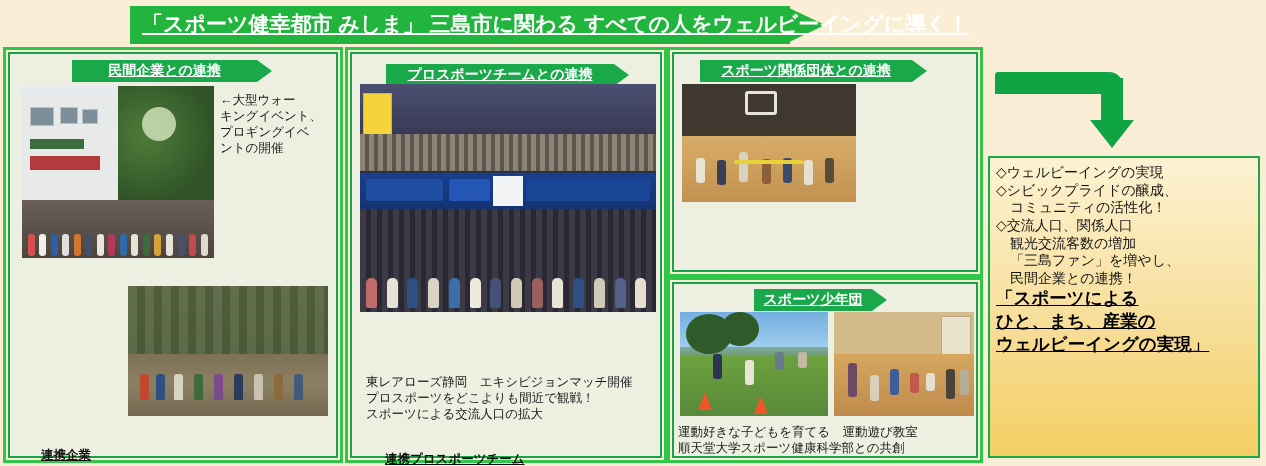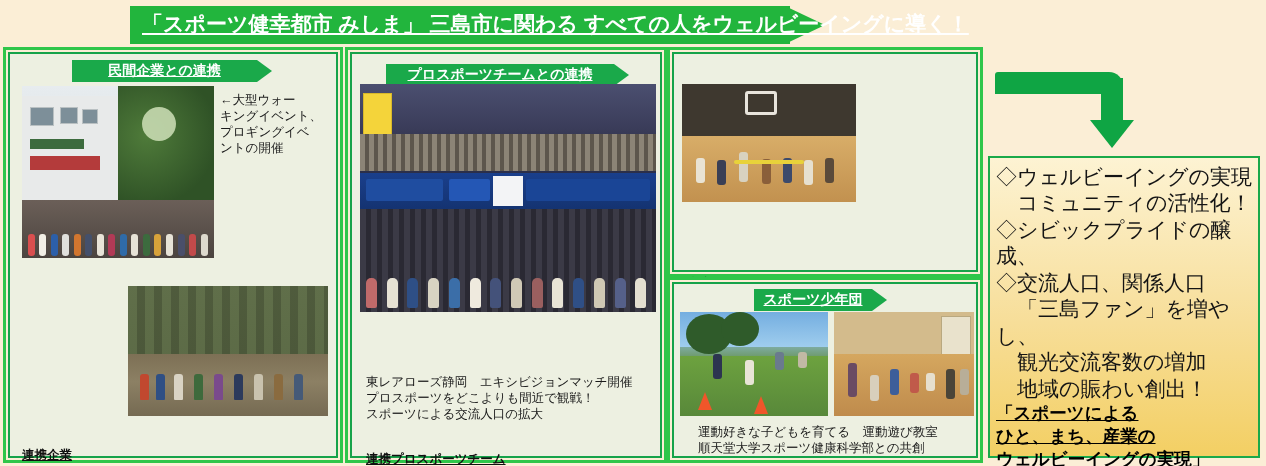--- a/index.html
+++ b/index.html
@@ -51,21 +51,21 @@
   }
   .tag .tagpoint{
     position:absolute;right:-15px;top:0;width:0;height:0;
     border-top:11px solid transparent;
     border-bottom:11px solid transparent;
     border-left:15px solid #1aa94a;
   }
 
   .cap{position:absolute;font-size:12.5px;line-height:1.28;color:#1a1a1a;white-space:pre-line;}
   .list{position:absolute;font-size:12.5px;line-height:1.32;color:#111;white-space:pre-line;font-weight:bold;}
-  .list .hd{text-decoration:underline;display:block;}
+  .list .hd{text-decoration:underline;display:block;margin-left:19px;}
 
   
   .photo{position:absolute;overflow:hidden;background:#888;}
   .photo i{position:absolute;display:block;}
 
   
   .p1{background:linear-gradient(180deg,#cfd6d9 0%,#d9dde0 40%,#b8bcbd 55%,#8c9196 100%);}
   .p1 .sky{position:absolute;inset:0;background:
       linear-gradient(180deg,#e7ecef 0%,#dfe4e7 34%,#c9ccce 46%,#a9a49c 60%,#8e8a86 100%);}
   .p1 .bldg{position:absolute;left:0;top:6%;width:52%;height:62%;background:#e8eaea;border-right:2px solid #c4c7c6;}
@@ -134,21 +134,21 @@
   #arrow .v{position:absolute;left:106px;top:6px;width:22px;height:46px;background:#0fa544;}
   #arrow .tip{position:absolute;left:95px;top:48px;width:0;height:0;
      border-left:22px solid transparent;border-right:22px solid transparent;border-top:28px solid #0fa544;}
 
   
   #outcome{
     position:absolute;left:988px;top:156px;width:272px;height:302px;
     background:linear-gradient(180deg,#fdf3d3 0%,#f7de99 55%,#f3cf63 100%);
     border:2px solid #1aa94a;box-sizing:border-box;padding:6px 4px 4px 6px;
   }
-  #outcome .oline{font-size:21px;line-height:1.26;color:#141414;white-space:pre-line;font-family:Liberation Serif, serif;}
+  #outcome .oline{font-size:14px;line-height:1.26;color:#141414;white-space:pre-line;}
   #outcome .strong{font-weight:bold;text-decoration:underline;font-size:17.5px;line-height:1.3;white-space:pre-line;display:block;}
 </style>
 </head>
 <body>
 
 <div id="banner">
   <div class="band"></div>
   <div class="point"></div>
   <div class="txt">「スポーツ健幸都市 みしま」 三島市に関わる すべての人をウェルビーイングに導く！</div>
 </div>
@@ -258,20 +258,24 @@
 スポーツによる交流人口の拡大</div>
 
   <div class="list" style="left:14px;top:380px;width:296px;">
     <span class="hd">連携プロスポーツチーム</span>
     
   </div>
 </div>
 
 <div class="panel" style="left:672px;top:52px;width:306px;height:220px;">
 
+  <div class="tag" style="left:26px;top:6px;width:212px;">
+    <span class="tagtxt">スポーツ関係団体との連携</span>
+    <span class="tagpoint"></span>
+  </div>
 
   <div class="photo p7" style="left:8px;top:30px;width:174px;height:118px;">
     <span class="dark"></span>
     <span class="hoop"></span>
     <span class="floor"></span>
     <b style="left:8%;bottom:16%;background:#e9e3d4;"></b>
     <b style="left:20%;bottom:14%;background:#3a3f55;"></b>
     <b style="left:33%;bottom:17%;background:#d8d2c0;height:30px;"></b>
     <b style="left:46%;bottom:15%;background:#8a5f3a;"></b>
     <b style="left:58%;bottom:16%;background:#3c4a6b;"></b>
@@ -314,34 +318,34 @@
     <span class="floor"></span>
     <b style="left:10%;bottom:18%;background:#6a4b63;height:34px;"></b>
     <b style="left:26%;bottom:14%;background:#d8cfbc;"></b>
     <b style="left:40%;bottom:20%;background:#3d5e9a;"></b>
     <b style="left:54%;bottom:22%;background:#c05a4a;height:20px;"></b>
     <b style="left:66%;bottom:24%;background:#e6dfce;height:18px;"></b>
     <b style="left:80%;bottom:16%;background:#4a4438;height:30px;"></b>
     <b style="left:90%;bottom:20%;background:#b8ae98;"></b>
   </div>
 
-  <div class="cap" style="left:24px;top:140px;width:290px;">運動好きな子どもを育てる　運動遊び教室
+  <div class="cap" style="left:4px;top:140px;width:290px;">運動好きな子どもを育てる　運動遊び教室
 順天堂大学スポーツ健康科学部との共創</div>
 </div>
 
 <div id="arrow">
   <span class="h"></span>
     <span class="v"></span>
     <span class="tip"></span>
 </div>
 
 <div id="outcome">
   <div class="oline">◇ウェルビーイングの実現</div>
+  <div class="oline">◇シビックプライドの醸成、</div>
   <div class="oline">　コミュニティの活性化！</div>
-  <div class="oline">◇シビックプライドの醸成、</div>
   <div class="oline">◇交流人口、関係人口</div>
+  <div class="oline">　観光交流客数の増加</div>
   <div class="oline">　「三島ファン」を増やし、</div>
-  <div class="oline">　観光交流客数の増加</div>
-  <div class="oline">　地域の賑わい創出！</div>
+  <div class="oline">　民間企業との連携！</div>
   <div class="strong">「スポーツによる
 ひと、まち、産業の
 ウェルビーイングの実現」</div>
 </div>
 
 </body></html>

